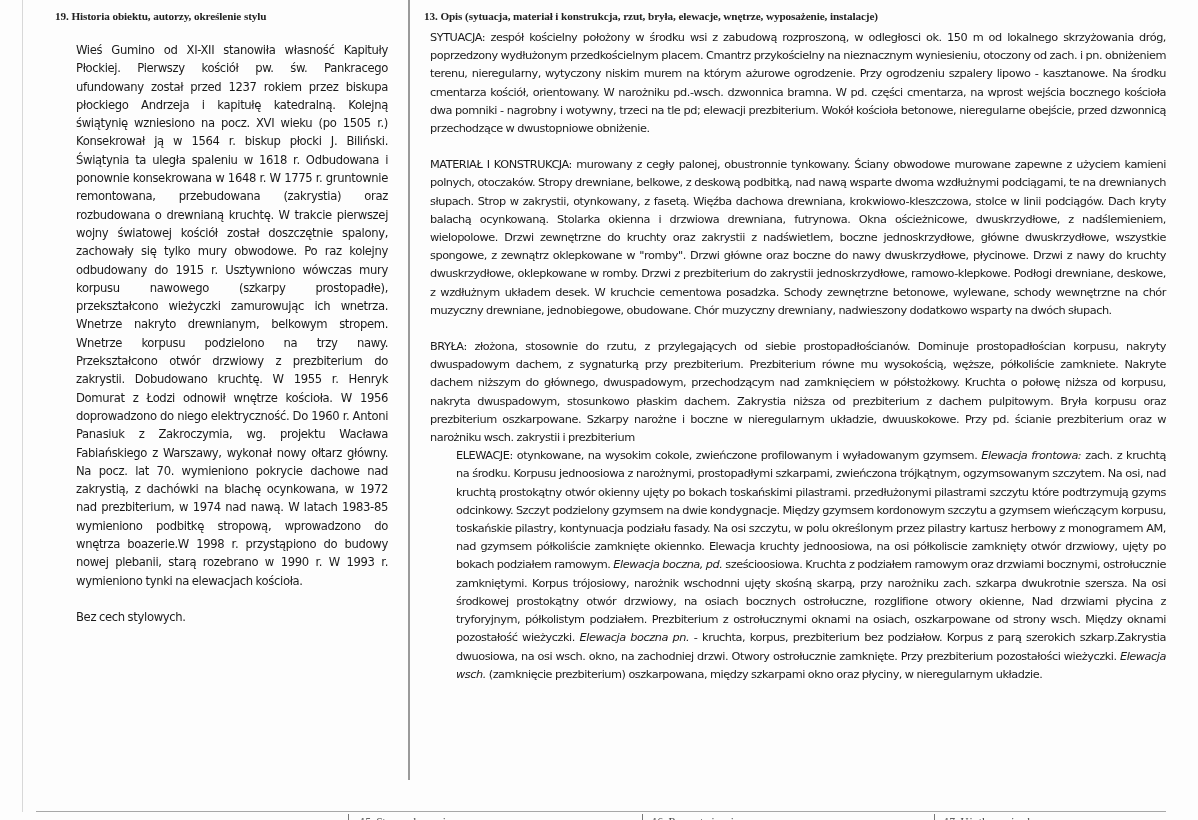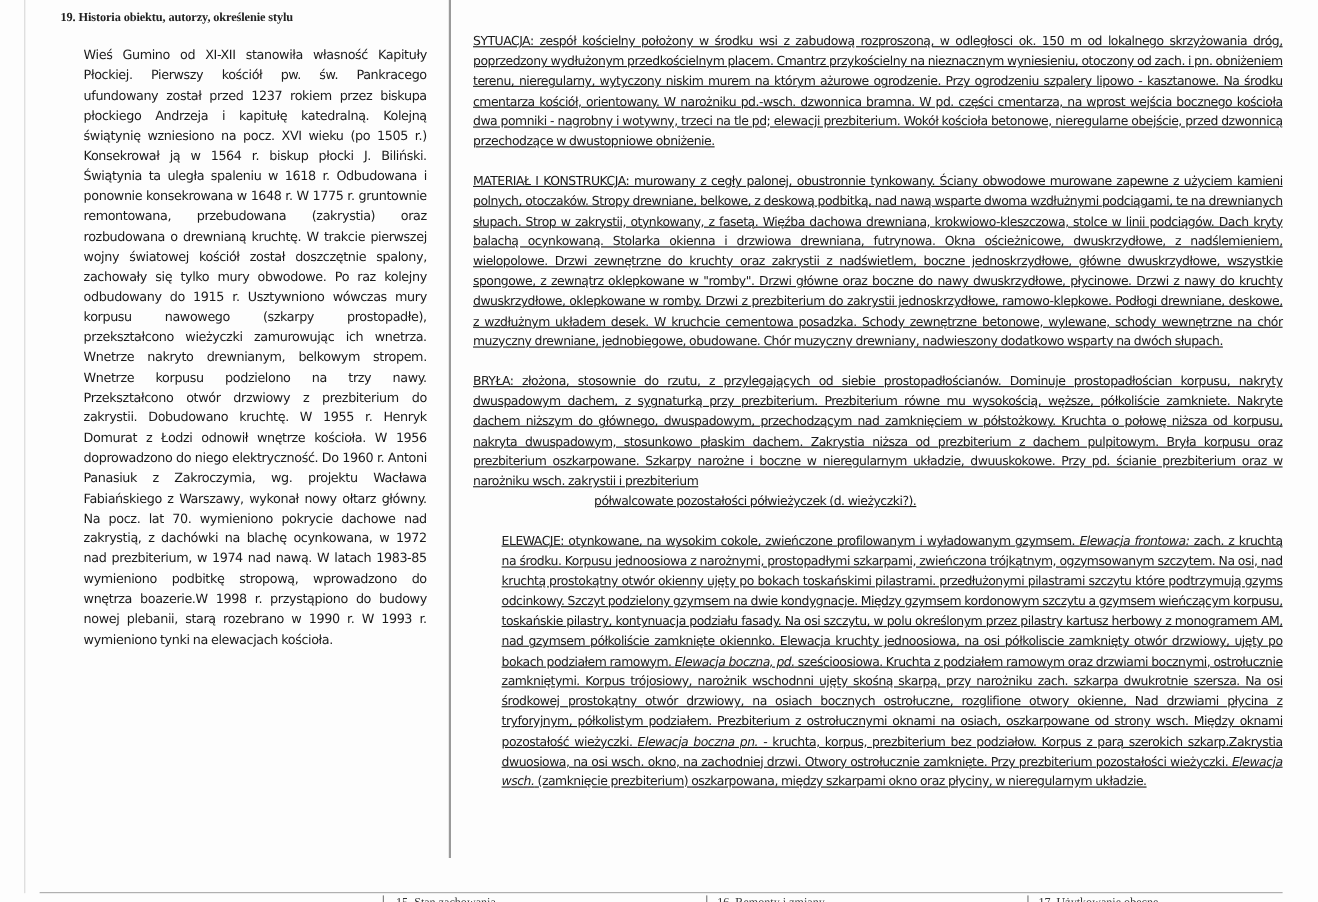--- a/index.html
+++ b/index.html
@@ -37,21 +37,21 @@
       position: absolute; left: 14px; top: 10px;
       font-family: "Liberation Serif", serif; font-weight: bold; font-size: 11.2px;
       color: #222; letter-spacing: -0.1px;
     }
     .right-col .body {
       position: absolute; left: 20px; top: 29px; width: 736px;
       font-family: "DejaVu Sans", sans-serif; font-size: 11.3px; line-height: 18.2px;
       text-align: justify; letter-spacing: -0.45px; word-spacing: -0.3px;
       color: #1a1a1a;
     }
-    .right-col .body p { margin: 0 0 18px 0; text-decoration: underline; }
+    .right-col .body p { margin: 0 0 18px 0; }
     .right-col .body p:last-child { margin-bottom: 0; margin-left: 26px; }
     .right-col .body em { font-style: italic; }
 
     .bottom-rule {
       position: absolute; left: 36px; top: 811px; width: 1130px; height: 0;
       border-top: 1.5px solid #a8a8a8;
     }
     .bottom-tick {
       position: absolute; top: 814px; width: 0; height: 6px;
       border-left: 1.5px solid #777;
@@ -64,29 +64,30 @@
   </style>
 </head>
 <body>
 
 <div class="page-frame"></div>
 
 <section class="left-col">
   <div class="sec-title">19. Historia obiektu, autorzy, określenie stylu</div>
   <div class="body">
     <p>Wieś Gumino od XI-XII stanowiła własność Kapituły Płockiej. Pierwszy kościół pw. św. Pankracego ufundowany został przed 1237 rokiem przez biskupa płockiego Andrzeja i kapitułę katedralną. Kolejną świątynię wzniesiono na pocz. XVI wieku (po 1505 r.) Konsekrował ją w 1564 r. biskup płocki J. Biliński. Świątynia ta uległa spaleniu w 1618 r. Odbudowana i ponownie konsekrowana w 1648 r. W 1775 r. gruntownie remontowana, przebudowana (zakrystia) oraz rozbudowana o drewnianą kruchtę. W trakcie pierwszej wojny światowej kościół został doszczętnie spalony, zachowały się tylko mury obwodowe. Po raz kolejny odbudowany do 1915 r.  Usztywniono wówczas mury korpusu nawowego (szkarpy prostopadłe), przekształcono wieżyczki zamurowując ich wnetrza. Wnetrze nakryto drewnianym, belkowym stropem. Wnetrze korpusu podzielono na trzy nawy. Przekształcono otwór drzwiowy z prezbiterium do zakrystii. Dobudowano kruchtę. W 1955 r. Henryk Domurat z Łodzi odnowił wnętrze kościoła. W 1956 doprowadzono do niego elektryczność. Do 1960 r. Antoni Panasiuk z Zakroczymia, wg. projektu Wacława Fabiańskiego z Warszawy, wykonał nowy ołtarz główny. Na pocz. lat 70. wymieniono pokrycie dachowe nad zakrystią, z dachówki na blachę ocynkowana, w 1972 nad prezbiterium, w 1974 nad nawą. W latach 1983-85 wymieniono podbitkę stropową, wprowadzono do wnętrza boazerie.W 1998 r. przystąpiono do budowy nowej plebanii, starą rozebrano w 1990 r. W 1993 r. wymieniono tynki na elewacjach kościoła.</p>
+    <p class="style">Bez cech stylowych.</p>
   </div>
 </section>
 
 <section class="right-col">
+  <div class="sec-title">13. Opis (sytuacja, materiał i konstrukcja, rzut, bryła, elewacje, wnętrze, wyposażenie, instalacje)</div>
   <div class="body">
     <p>SYTUACJA: zespół kościelny położony w środku wsi z zabudową rozproszoną, w odległosci ok. 150 m od lokalnego skrzyżowania dróg, poprzedzony wydłużonym przedkościelnym placem. Cmantrz przykościelny na nieznacznym wyniesieniu, otoczony od zach. i pn. obniżeniem terenu, nieregularny, wytyczony niskim murem na którym ażurowe ogrodzenie. Przy ogrodzeniu szpalery lipowo - kasztanowe. Na środku cmentarza kościół, orientowany. W narożniku pd.-wsch. dzwonnica bramna. W pd. części cmentarza, na wprost wejścia bocznego kościoła dwa pomniki - nagrobny i wotywny, trzeci na tle pd; elewacji prezbiterium. Wokół kościoła betonowe, nieregularne obejście, przed dzwonnicą przechodzące w dwustopniowe obniżenie.</p>
     <p>MATERIAŁ I KONSTRUKCJA: murowany z cegły palonej, obustronnie tynkowany. Ściany obwodowe murowane zapewne z użyciem kamieni polnych, otoczaków. Stropy drewniane, belkowe, z deskową podbitką, nad nawą wsparte dwoma wzdłużnymi podciągami, te na drewnianych słupach. Strop w zakrystii, otynkowany, z fasetą. Więźba dachowa drewniana, krokwiowo-kleszczowa, stolce w linii podciągów. Dach kryty balachą ocynkowaną. Stolarka okienna i drzwiowa drewniana, futrynowa. Okna ościeżnicowe, dwuskrzydłowe, z nadślemieniem, wielopolowe. Drzwi zewnętrzne do kruchty oraz zakrystii z nadświetlem, boczne jednoskrzydłowe, główne dwuskrzydłowe, wszystkie spongowe, z zewnątrz oklepkowane w "romby". Drzwi główne oraz boczne do nawy dwuskrzydłowe, płycinowe. Drzwi z nawy do kruchty dwuskrzydłowe, oklepkowane w romby. Drzwi z prezbiterium do zakrystii jednoskrzydłowe, ramowo-klepkowe. Podłogi drewniane, deskowe, z wzdłużnym układem desek. W kruchcie cementowa posadzka. Schody zewnętrzne betonowe, wylewane, schody wewnętrzne na chór muzyczny drewniane, jednobiegowe, obudowane. Chór muzyczny drewniany, nadwieszony dodatkowo wsparty na dwóch słupach.</p>
     <p style="margin-bottom:0"><span>BRYŁA: złożona, stosownie do rzutu, z przylegających od siebie prostopadłościanów. Dominuje prostopadłościan korpusu, nakryty dwuspadowym dachem, z sygnaturką przy prezbiterium. Prezbiterium równe mu wysokością, węższe, półkoliście zamkniete. Nakryte dachem niższym do głównego, dwuspadowym, przechodzącym nad zamknięciem w półstożkowy. Kruchta o połowę niższa od korpusu, nakryta dwuspadowym, stosunkowo płaskim dachem. Zakrystia niższa od prezbiterium z dachem pulpitowym. Bryła korpusu oraz prezbiterium oszkarpowane. Szkarpy narożne i boczne w nieregularnym układzie, dwuuskokowe. Przy pd. ścianie prezbiterium oraz w narożniku wsch. zakrystii i prezbiterium</span></p>
-    <p style="padding-left:110px; text-align:left;">półwalcowate pozostałości półwieżyczek (d. wieżyczki?).</p>
     <p><span>ELEWACJE: otynkowane, na wysokim cokole, zwieńczone profilowanym i wyładowanym gzymsem.</span> <em>Elewacja frontowa:</em><span> zach. z kruchtą na środku. Korpusu jednoosiowa z narożnymi, prostopadłymi szkarpami, zwieńczona trójkątnym, ogzymsowanym szczytem. Na osi, nad kruchtą prostokątny otwór okienny ujęty po bokach toskańskimi pilastrami. przedłużonymi pilastrami szczytu które podtrzymują gzyms odcinkowy. Szczyt podzielony gzymsem na dwie kondygnacje. Między gzymsem kordonowym szczytu a gzymsem wieńczącym korpusu, toskańskie pilastry, kontynuacja podziału fasady. Na osi szczytu, w polu określonym przez pilastry kartusz herbowy z monogramem AM, nad gzymsem półkoliście zamknięte okiennko. Elewacja kruchty jednoosiowa, na osi półkoliscie zamknięty otwór drzwiowy, ujęty po bokach podziałem ramowym. </span><em>Elewacja boczna, pd.</em><span> sześcioosiowa. Kruchta z podziałem ramowym oraz drzwiami bocznymi, ostrołucznie zamkniętymi. Korpus trójosiowy, narożnik wschodnni ujęty skośną skarpą, przy narożniku zach. szkarpa dwukrotnie szersza. Na osi środkowej prostokątny otwór drzwiowy, na osiach bocznych ostrołuczne, rozglifione otwory okienne, Nad drzwiami płycina z tryforyjnym, półkolistym podziałem. Prezbiterium z ostrołucznymi oknami na osiach, oszkarpowane od strony wsch. Między oknami pozostałość wieżyczki. </span><em>Elewacja boczna pn.</em><span> - kruchta, korpus, prezbiterium bez podziałow. Korpus z parą szerokich szkarp.Zakrystia dwuosiowa, na osi wsch. okno, na zachodniej drzwi. Otwory ostrołucznie zamknięte. Przy prezbiterium pozostałości wieżyczki. </span><em>Elewacja wsch.</em><span> (zamknięcie prezbiterium) oszkarpowana,  między szkarpami okno oraz płyciny, w nieregularnym układzie.</span></p>
   </div>
 </section>
 
 <div class="bottom-rule"></div>
 <div class="bottom-tick" style="left:348px"></div>
 <div class="bottom-tick" style="left:642px"></div>
 <div class="bottom-tick" style="left:934px"></div>
 <div class="bottom-label" style="left:360px">15. Stan zachowania</div>
 <div class="bottom-label" style="left:652px">16. Remonty i zmiany</div>

